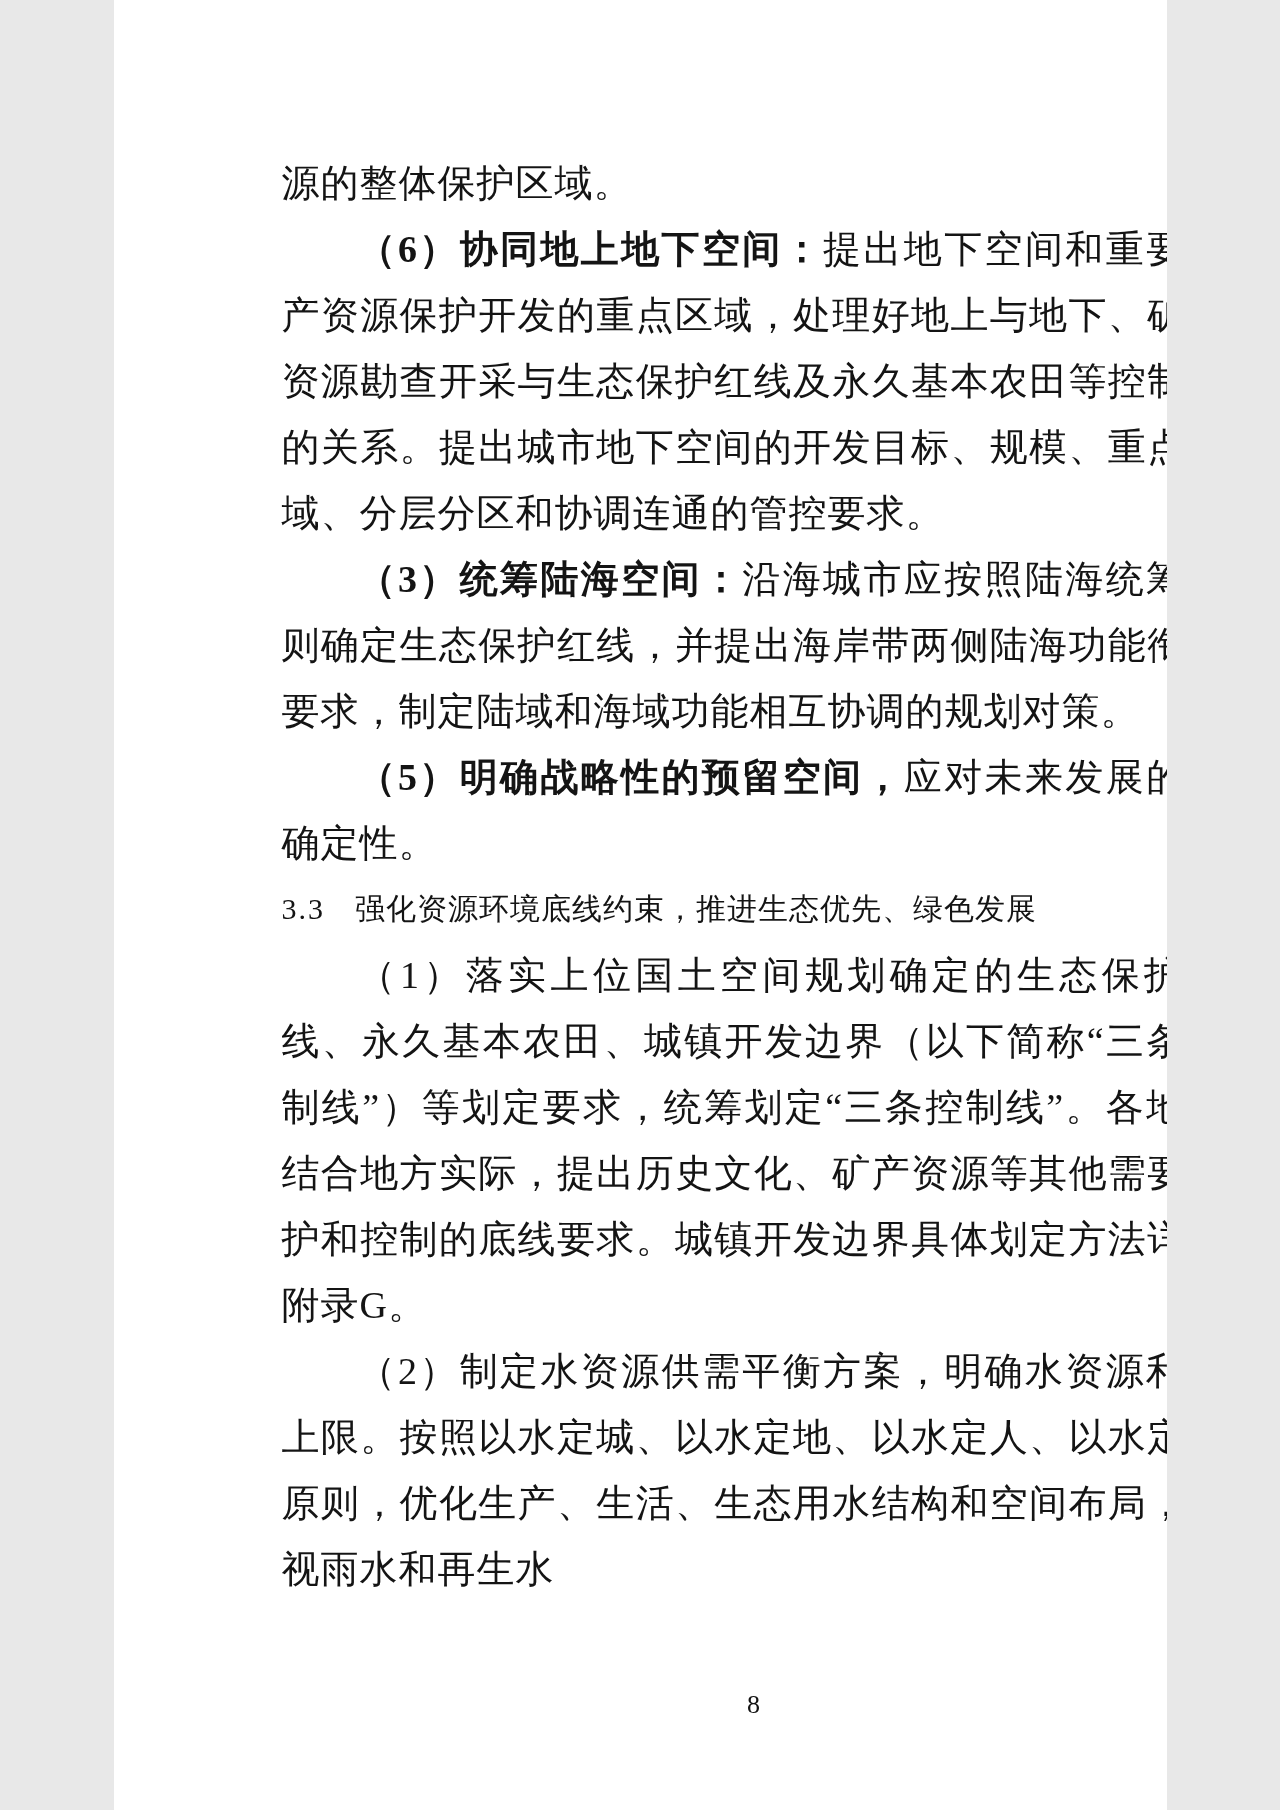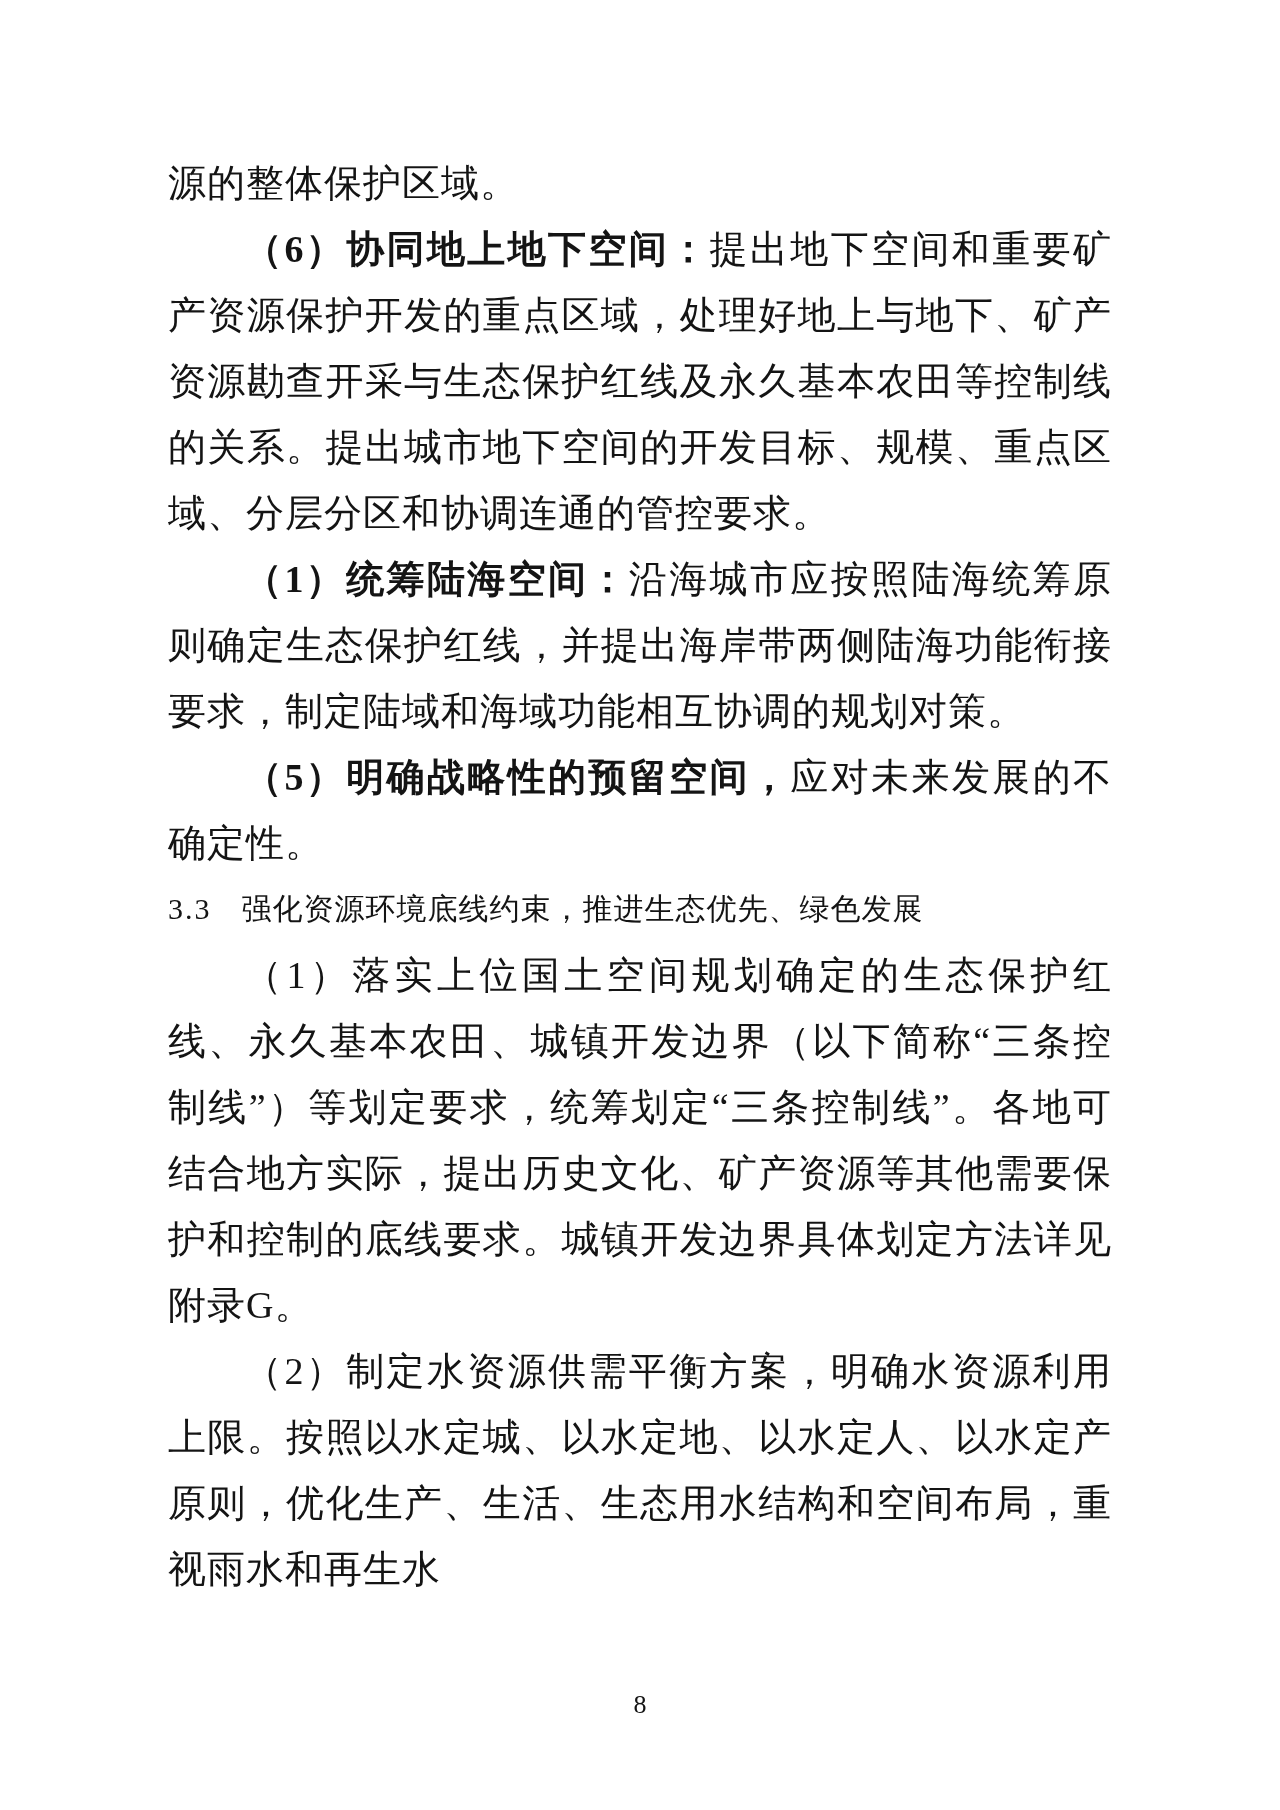--- a/index.html
+++ b/index.html
@@ -2,21 +2,21 @@
 <html><head>
 <meta charset="utf-8">
 <style>
   html, body {
     margin: 0;
     padding: 0;
     background: #e8e8e8;
   }
   .page {
     position: relative;
-    width: 1280px;
+    width: 1053px;
     height: 1810px;
     margin: 0 auto;
     background: #ffffff;
     box-sizing: border-box;
     padding: 150px 168px 0 168px;
     font-family: "Liberation Serif", "DejaVu Serif", serif;
     color: #141414;
     overflow: hidden;
   }
   .body-text {
@@ -65,21 +65,21 @@
 </head>
 <body>
 
 <div class="page">
   <div class="body-text">
 
     <p class="para"><span class="lead"></span><span>源的整体保护区域。</span></p>
 
     <p class="para indent"><span class="lead">（6）协同地上地下空间：</span><span>提出地下空间和重要矿产资源保护开发的重点区域，处理好地上与地下、矿产资源勘查开采与生态保护红线及永久基本农田等控制线的关系。提出城市地下空间的开发目标、规模、重点区域、分层分区和协调连通的管控要求。</span></p>
 
-    <p class="para indent"><span class="lead">（1）统筹陆海空间：</span><span>沿海城市应按照陆海统筹原则确定生态保护红线，并提出海岸带两侧陆海功能衔接要求，制定陆域和海域功能相互协调的规划对策。</span></p>
+    <p class="para indent"><span class="lead">（3）统筹陆海空间：</span><span>沿海城市应按照陆海统筹原则确定生态保护红线，并提出海岸带两侧陆海功能衔接要求，制定陆域和海域功能相互协调的规划对策。</span></p>
 
     <p class="para indent"><span class="lead">（5）明确战略性的预留空间，</span><span>应对未来发展的不确定性。</span></p>
 
     <h2 class="heading"><span class="hnum">3.3</span><span>强化资源环境底线约束，推进生态优先、绿色发展</span></h2>
 
 
     <p class="para indent"><span class="lead"></span><span>（1）落实上位国土空间规划确定的生态保护红线、永久基本农田、城镇开发边界（以下简称“三条控制线”）等划定要求，统筹划定“三条控制线”。各地可结合地方实际，提出历史文化、矿产资源等其他需要保护和控制的底线要求。城镇开发边界具体划定方法详见附录G。</span></p>
 
     <p class="para indent"><span class="lead"></span><span>（2）制定水资源供需平衡方案，明确水资源利用上限。按照以水定城、以水定地、以水定人、以水定产原则，优化生产、生活、生态用水结构和空间布局，重视雨水和再生水</span></p>
 

